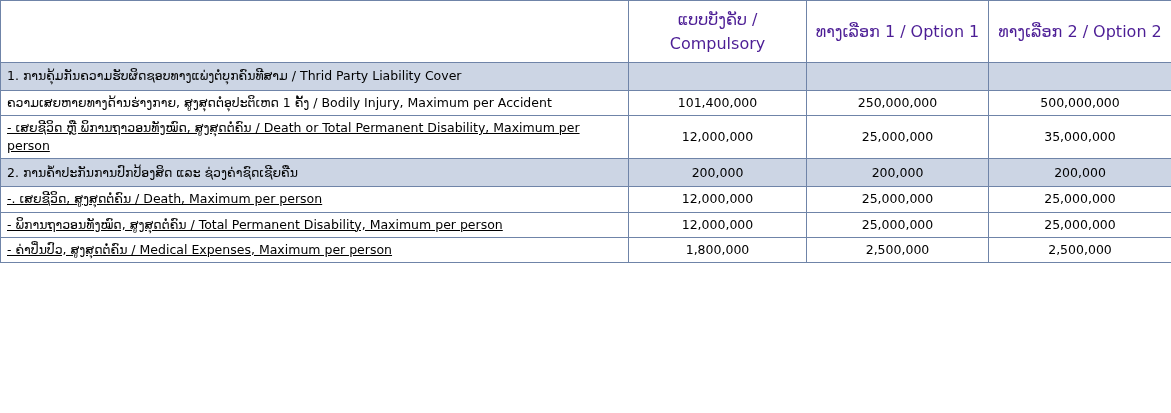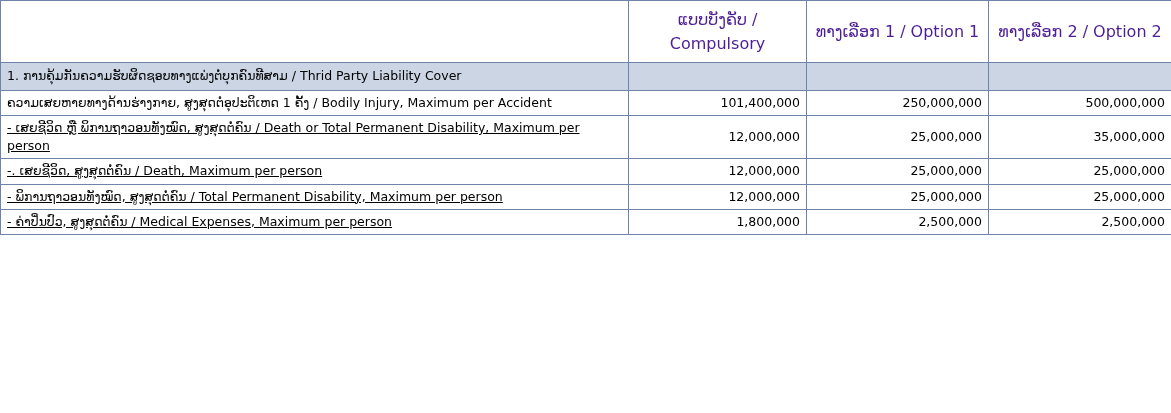--- a/index.html
+++ b/index.html
@@ -53,21 +53,21 @@
     padding-left: 10px;
   }
   .section-row td {
     background: #ccd5e4;
   }
   .section-row td.detail-cell {
     background: #ccd5e4;
     font-weight: normal;
   }
   .num {
-    text-align: right;
+    text-align: center;
     padding-right: 10px;
     white-space: nowrap;
   }
   .indent {
     padding-left: 18px;
     text-decoration: underline;
   }
   .indent2 {
     padding-left: 26px;
   }
@@ -111,20 +111,26 @@
           <td class="num">101,400,000</td>
           <td class="num">250,000,000</td>
           <td class="num">500,000,000</td>
         </tr>
         <tr class="row-tall">
           <td class="detail-cell lao indent"> - ເສຍຊີວິດ ຫຼື ພິການຖາວອນທັງໝົດ, ສູງສຸດຕໍ່ຄົນ / Death or Total Permanent Disability, Maximum per person</td>
           <td class="num">12,000,000</td>
           <td class="num">25,000,000</td>
           <td class="num">35,000,000</td>
         </tr>
+        <tr class="section-row row-section">
+          <td class="detail-cell lao">2. ການຄ້ຳປະກັນການປົກປ້ອງສິດ ແລະ ຊ່ວງຄ່າຊົດເຊີຍຄືນ</td>
+          <td class="num">200,000</td>
+          <td class="num">200,000</td>
+          <td class="num">200,000</td>
+        </tr>
         <tr class="row-std">
           <td class="detail-cell lao indent"> -. ເສຍຊີວິດ, ສູງສຸດຕໍ່ຄົນ / Death, Maximum per person</td>
           <td class="num">12,000,000</td>
           <td class="num">25,000,000</td>
           <td class="num">25,000,000</td>
         </tr>
         <tr class="row-std">
           <td class="detail-cell lao indent"> - ພິການຖາວອນທັງໝົດ, ສູງສຸດຕໍ່ຄົນ / Total Permanent Disability, Maximum per person</td>
           <td class="num">12,000,000</td>
           <td class="num">25,000,000</td>

